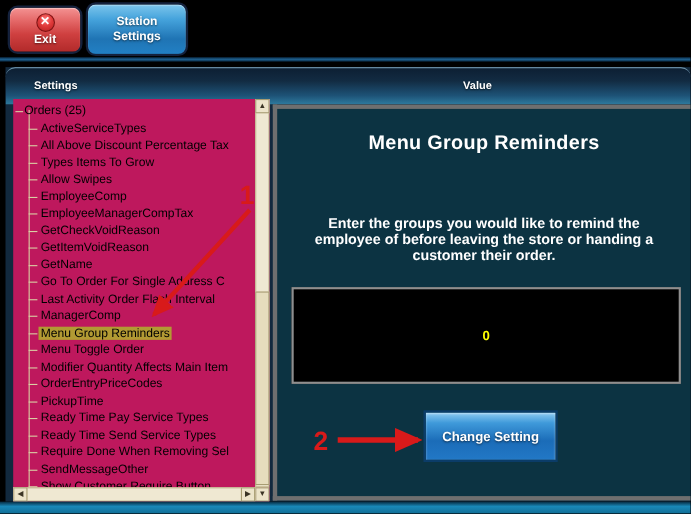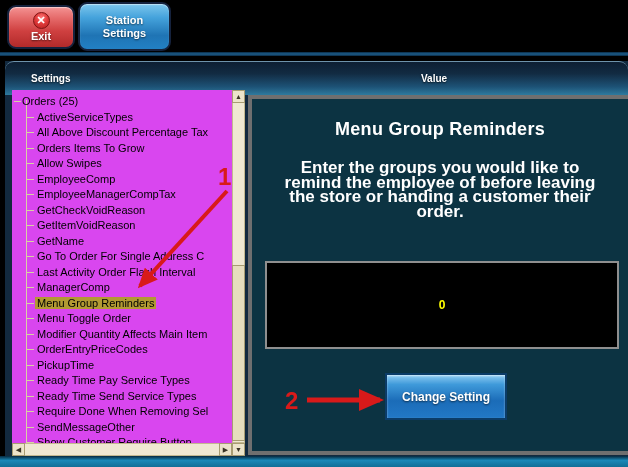--- a/index.html
+++ b/index.html
@@ -25,21 +25,21 @@
   .window-frame{position:absolute;left:5px;top:61px;width:623px;height:395px;background:#12293e;}
   .col-header{position:absolute;left:5px;top:61px;width:623px;height:34px;border-top-left-radius:9px;border-top-right-radius:9px;
     border-top:1px solid #6e93ab;
     background:linear-gradient(180deg,#0d1f33 0%,#122b42 35%,#1d5276 75%,#2e7na9e 100%);
     background:linear-gradient(180deg,#0d1f33 0%,#122b42 35%,#1d5276 75%,#2e7a9e 100%);}
   .hdr-label{position:absolute;color:#fff;font-weight:bold;font-size:10px;text-shadow:0 1px 2px rgba(0,0,0,.7);top:11px;}
   .hdr-settings{left:26px;}
   .hdr-value{left:416px;}
 
   
-  .list-panel{position:absolute;left:12px;top:90px;width:233px;height:366px;background:#d946ef;overflow:hidden;}
+  .list-panel{position:absolute;left:12px;top:90px;width:233px;height:366px;background:#be185d;overflow:hidden;}
   .tree-content{position:absolute;left:0;top:0;width:220px;height:366px;overflow:hidden;padding-top:4px;}
   .tree-vline{position:absolute;left:14px;top:10px;width:1px;height:350px;background:#d9cfa4;}
   .tree-row{position:relative;height:15.5px;line-height:15.5px;font-size:11px;color:#000;white-space:nowrap;overflow:hidden;}
   .tree-row .lbl{padding:0 2px;}
   .tree-root .lbl{margin-left:8px;}
   .tree-child .lbl{margin-left:23px;}
   .tree-row .tick{position:absolute;top:7px;height:1px;background:#d9cfa4;}
   .tree-root .tick{left:2px;width:7px;}
   .tree-child .tick{left:14px;width:8px;}
   .tree-row.selected .lbl{background:#b29a33;}
@@ -50,21 +50,21 @@
     color:#3a3425;font-size:7px;line-height:11px;text-align:center;cursor:pointer;}
   .v-track{right:0;top:0;width:13px;height:353px;}
   .v-thumb{position:absolute;right:0;top:175px;width:13px;height:176px;background:#e6ddbd;border:1px solid #a79c72;cursor:pointer;}
   .h-track{left:0;top:353px;width:220px;height:13px;}
   .corner-btn{left:220px;top:353px;}
 
   
   .value-panel{position:absolute;left:248px;top:95px;width:380px;height:360px;background:#0c3342;
     border:4px solid #6f6f6f;border-right:none;}
   .vp-title{margin-top:20px;text-align:center;color:#fff;font-weight:bold;font-size:18px;letter-spacing:.3px;}
-  .vp-desc{margin:21px auto 0;width:335px;text-align:center;color:#fff;font-weight:bold;font-size:17px;line-height:14.5px;}
+  .vp-desc{margin:56px auto 0;width:335px;text-align:center;color:#fff;font-weight:bold;font-size:13px;line-height:14.5px;}
   .value-box{position:absolute;left:13px;top:162px;width:354px;height:88px;background:#000;border:2px solid #8f8f8f;
     display:flex;align-items:center;justify-content:center;}
   .value-text{color:#ffff00;font-weight:bold;font-size:12px;}
   .change-btn{position:absolute;left:133px;top:274px;width:122px;height:47px;border-radius:0;border:2px solid #0b3c68;
     background:linear-gradient(180deg,#8ecbf2 0%,#3f9ada 22%,#1b6cb8 60%,#2278c6 100%);
     box-shadow:inset 0 1px 2px rgba(255,255,255,.6);display:flex;align-items:center;justify-content:center;cursor:pointer;}
   .change-btn .btn-label{font-size:12px;}
 
   .bottom-bar{position:absolute;left:0;top:456px;width:628px;height:11px;
     background:linear-gradient(180deg,#06293f 0%,#1988b8 40%,#116e96 100%);}
@@ -94,21 +94,21 @@
   <div class="list-panel">
     <div class="tree-vline"></div>
     <div class="tree-content">
       <div class="tree-row tree-root">
         <span class="tick"></span>
         <span class="lbl">Orders (25)</span>
       </div>
       <div id="tree-items">
           <div class="tree-row tree-child"><span class="tick"></span><span class="lbl">ActiveServiceTypes</span></div>
           <div class="tree-row tree-child"><span class="tick"></span><span class="lbl">All Above Discount Percentage Tax</span></div>
-          <div class="tree-row tree-child"><span class="tick"></span><span class="lbl">Orders Items To Grow</span></div>
+          <div class="tree-row tree-child"><span class="tick"></span><span class="lbl">Types Items To Grow</span></div>
           <div class="tree-row tree-child"><span class="tick"></span><span class="lbl">Allow Swipes</span></div>
           <div class="tree-row tree-child"><span class="tick"></span><span class="lbl">EmployeeComp</span></div>
           <div class="tree-row tree-child"><span class="tick"></span><span class="lbl">EmployeeManagerCompTax</span></div>
           <div class="tree-row tree-child"><span class="tick"></span><span class="lbl">GetCheckVoidReason</span></div>
           <div class="tree-row tree-child"><span class="tick"></span><span class="lbl">GetItemVoidReason</span></div>
           <div class="tree-row tree-child"><span class="tick"></span><span class="lbl">GetName</span></div>
           <div class="tree-row tree-child"><span class="tick"></span><span class="lbl">Go To Order For Single Address C</span></div>
           <div class="tree-row tree-child"><span class="tick"></span><span class="lbl">Last Activity Order Flash Interval</span></div>
           <div class="tree-row tree-child"><span class="tick"></span><span class="lbl">ManagerComp</span></div>
           <div class="tree-row tree-child selected"><span class="tick"></span><span class="lbl">Menu Group Reminders</span></div>

